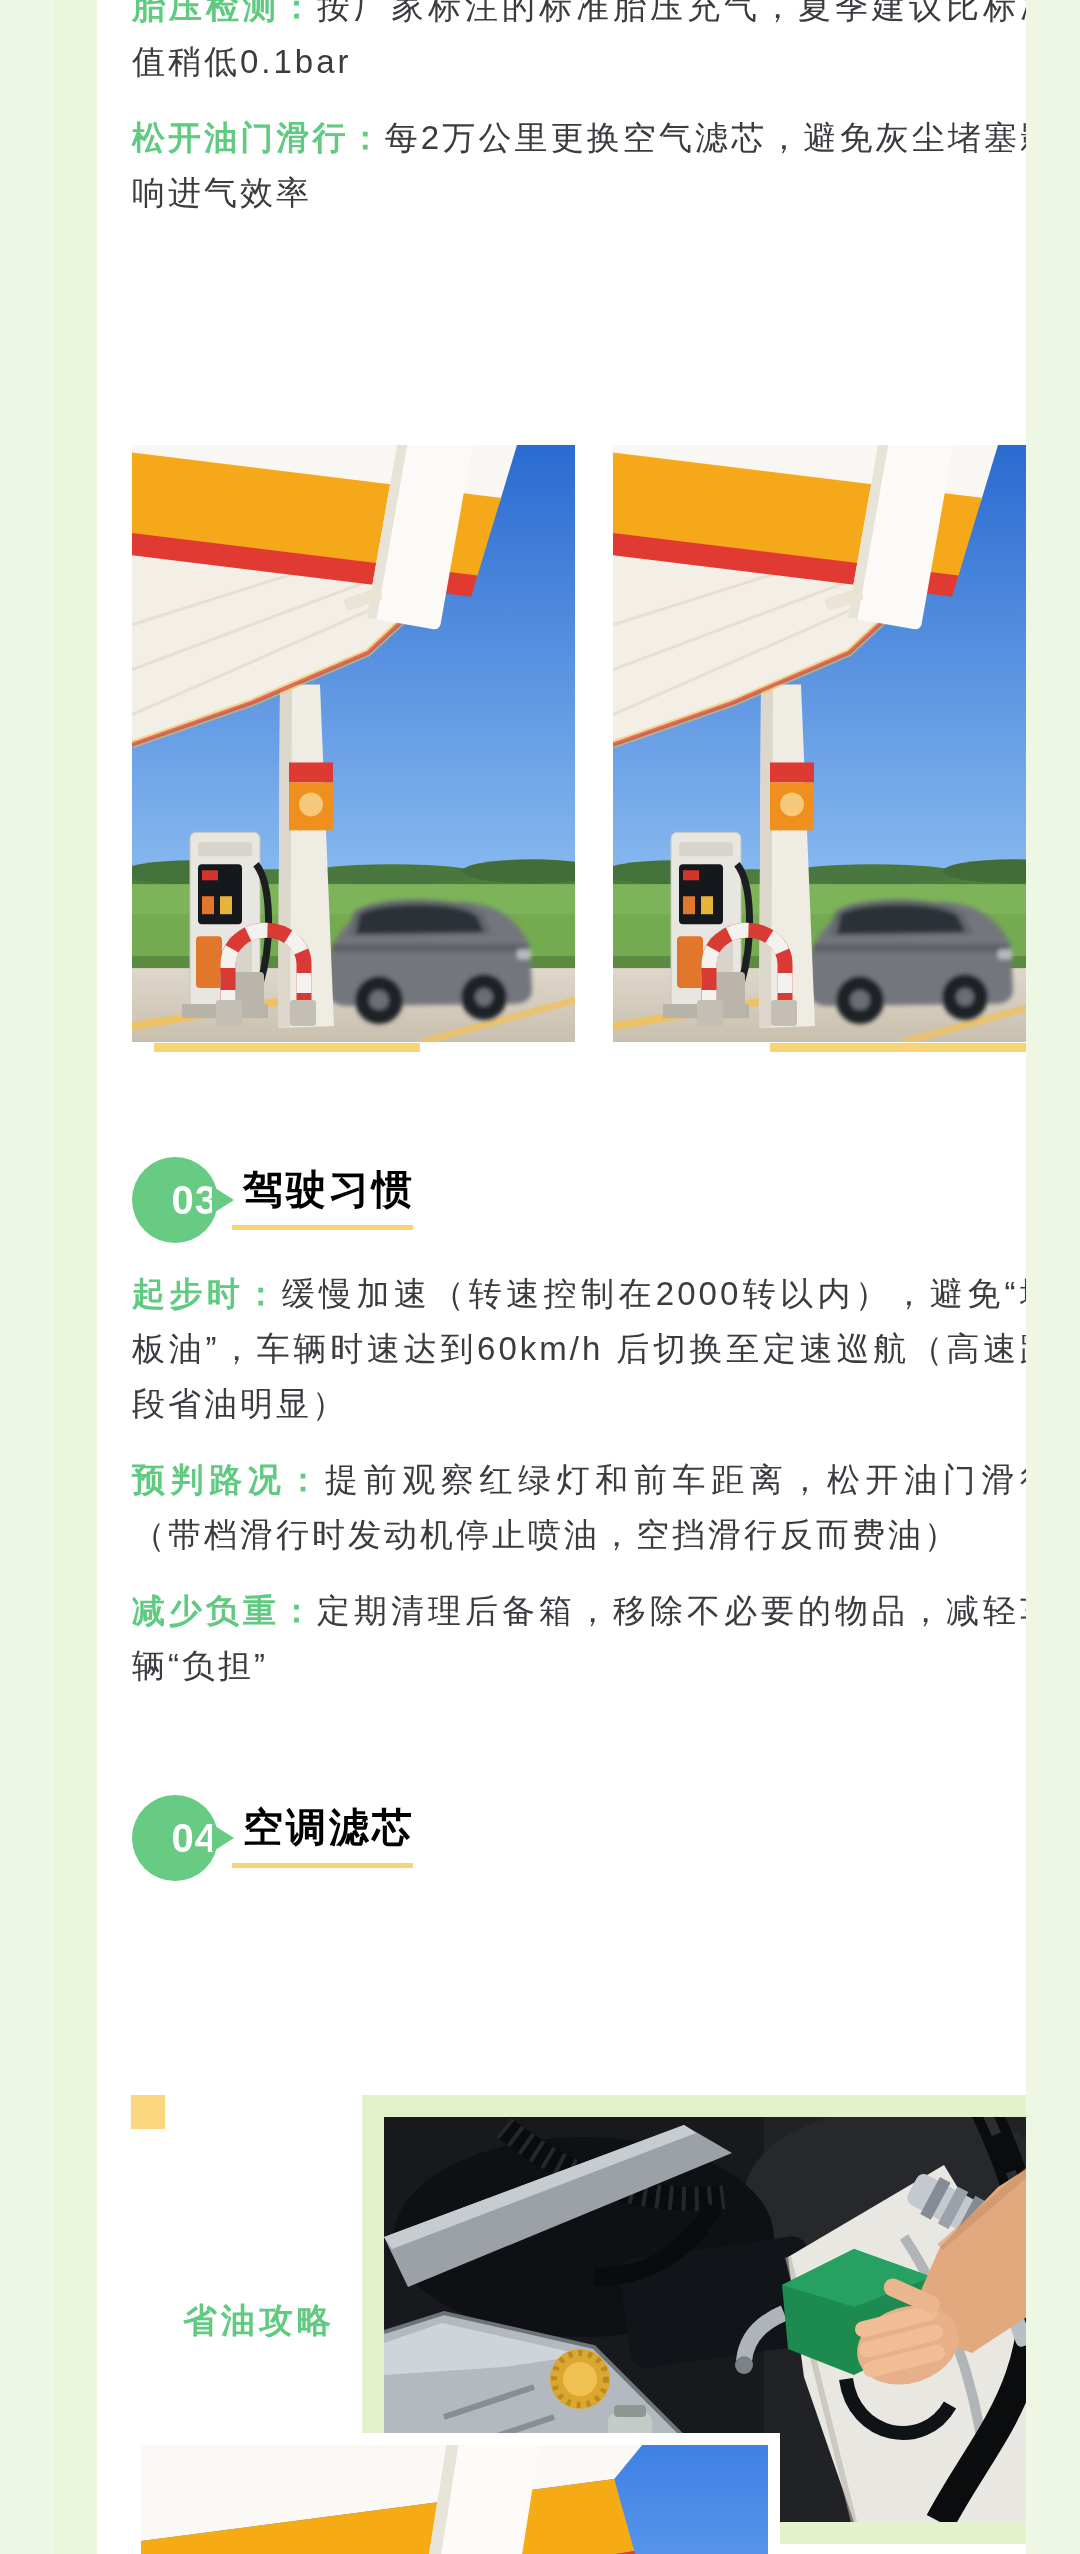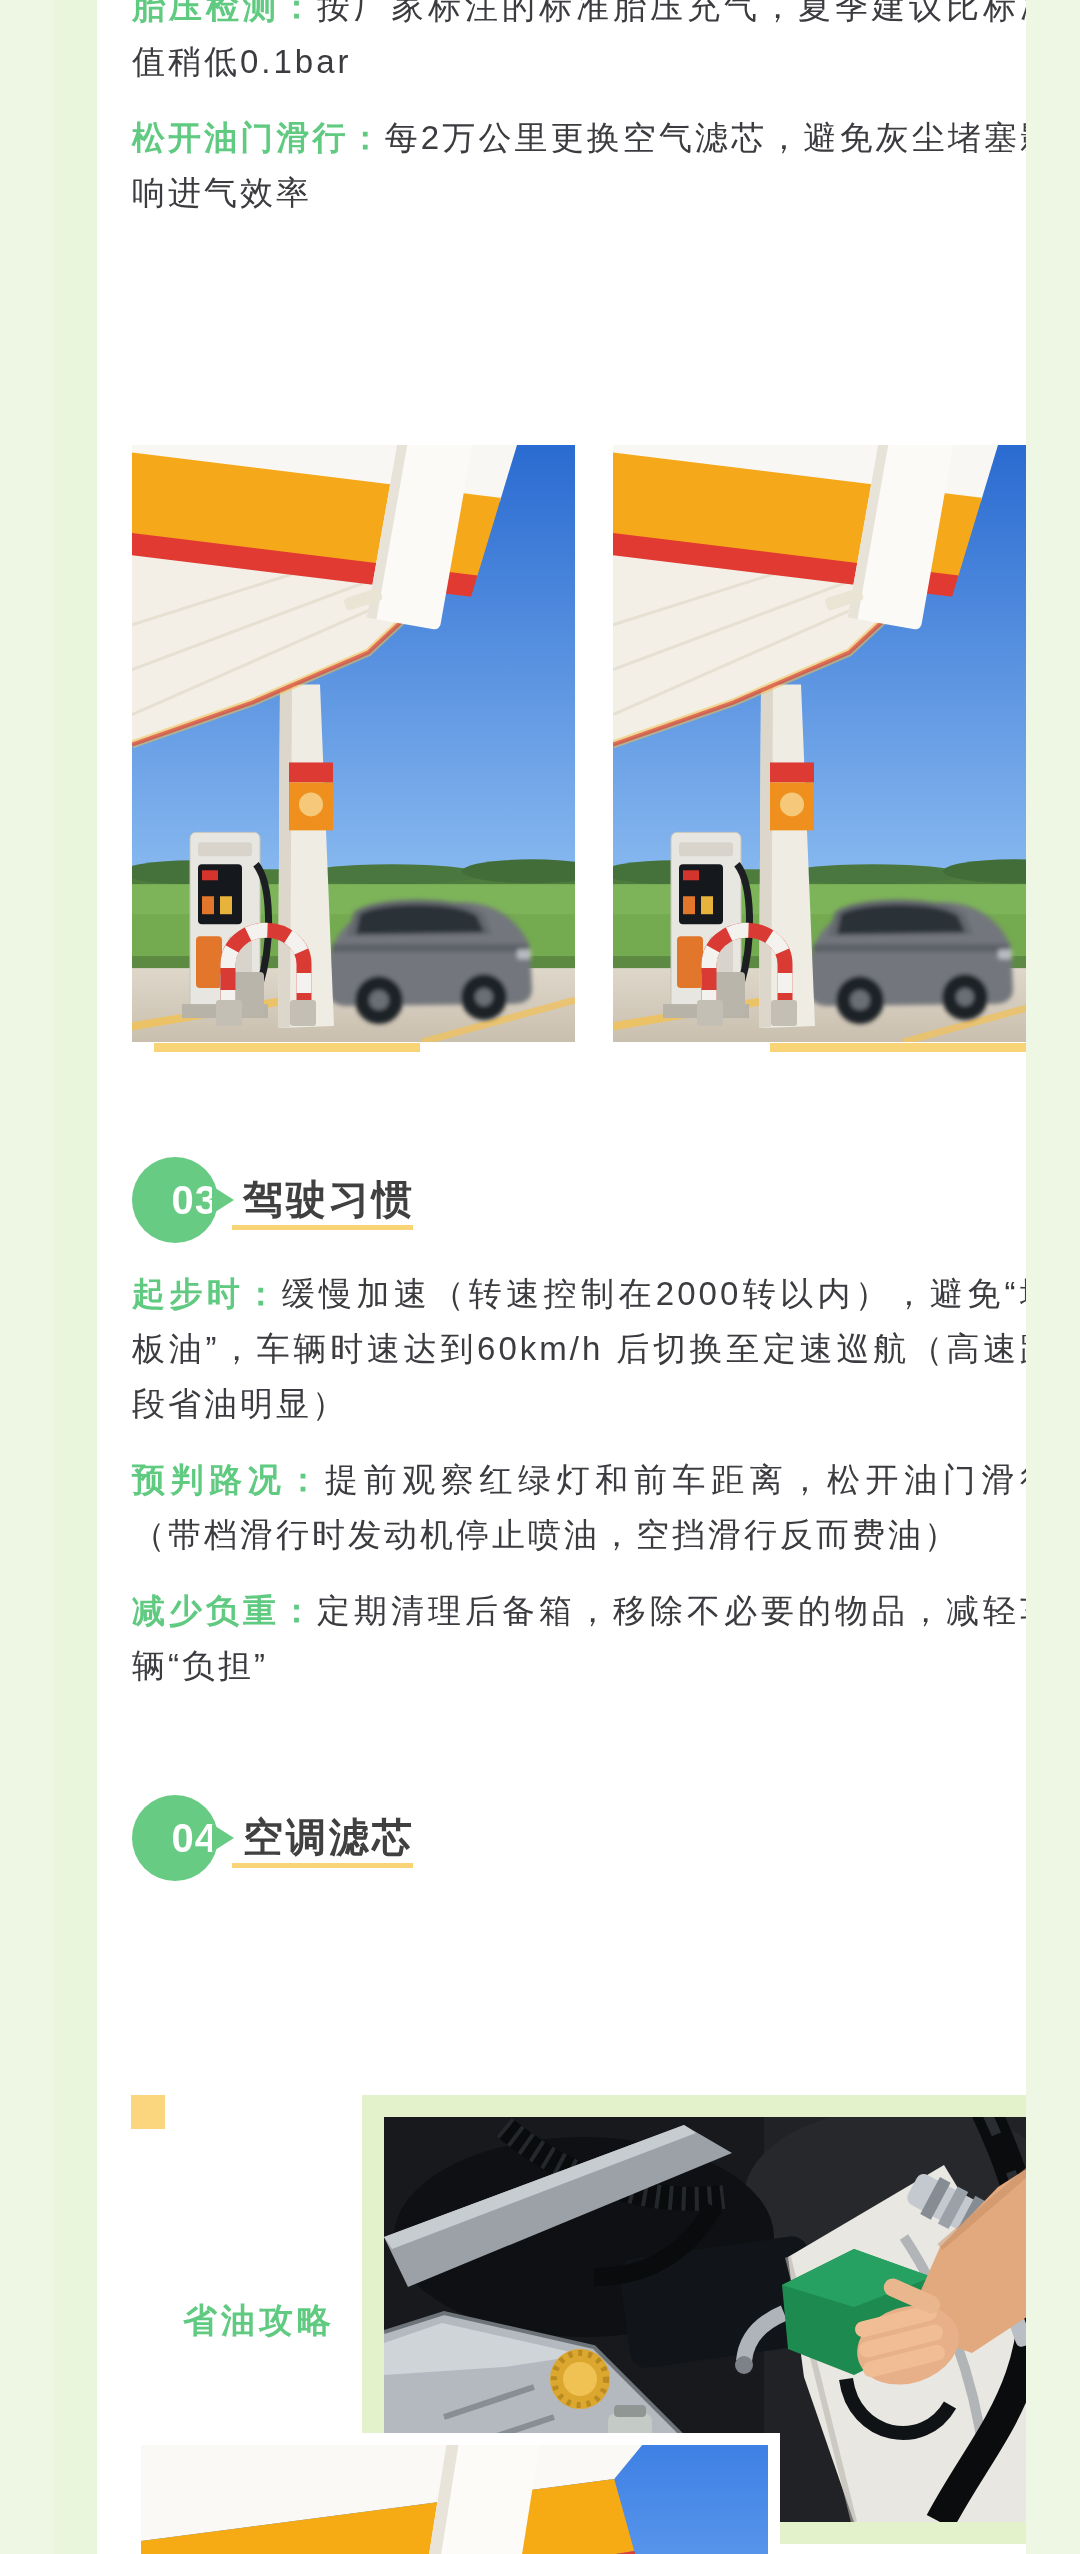--- a/index.html
+++ b/index.html
@@ -12,22 +12,22 @@
   .para:last-child{margin-bottom:0;}
   .lead{color:#5fca80;font-weight:700;}
   .photo{display:block;}
   .accent-bar{position:absolute;height:9px;background:#f9d476;}
   .badge{position:absolute;left:0;width:1080px;height:90px;}
   .badge-circle{position:absolute;left:78px;top:0;width:86px;height:86px;border-radius:50%;
     background:#68cb83;color:#ffffff;font-size:40px;font-weight:700;display:flex;
     align-items:center;justify-content:flex-end;letter-spacing:1px;}
   .badge-tail{position:absolute;left:158px;top:29px;width:0;height:0;
     border-top:14px solid transparent;border-bottom:14px solid transparent;border-left:22px solid #68cb83;}
-  .badge-title{position:absolute;left:189px;top:14px;font-size:40px;line-height:56px;
-    font-weight:700;color:#404040;letter-spacing:3px;}
+  .badge-title{position:absolute;left:189px;top:4px;font-size:40px;line-height:56px;
+    font-weight:700;color:#000000;letter-spacing:3px;}
   .badge-underline{position:absolute;left:178px;top:68px;width:181px;height:5px;background:#f9d476;}
   #yellow-square{left:77px;top:2095px;width:34px;height:34px;background:#fbd67f;}
   #green-panel{left:308px;top:2095px;width:699px;height:449px;background:#e3f2cb;}
   #fuel-photo{left:330px;top:2117px;width:658px;height:405px;}
   #tagline{left:90px;top:2300px;width:230px;text-align:center;font-size:34px;line-height:40px;
     font-weight:700;color:#5fca80;letter-spacing:4px;}
   #canopy-frame{left:75px;top:2433px;width:627px;height:200px;background:#ffffff;padding:12px;overflow:hidden;}
 </style>
 </head>
 <body>

